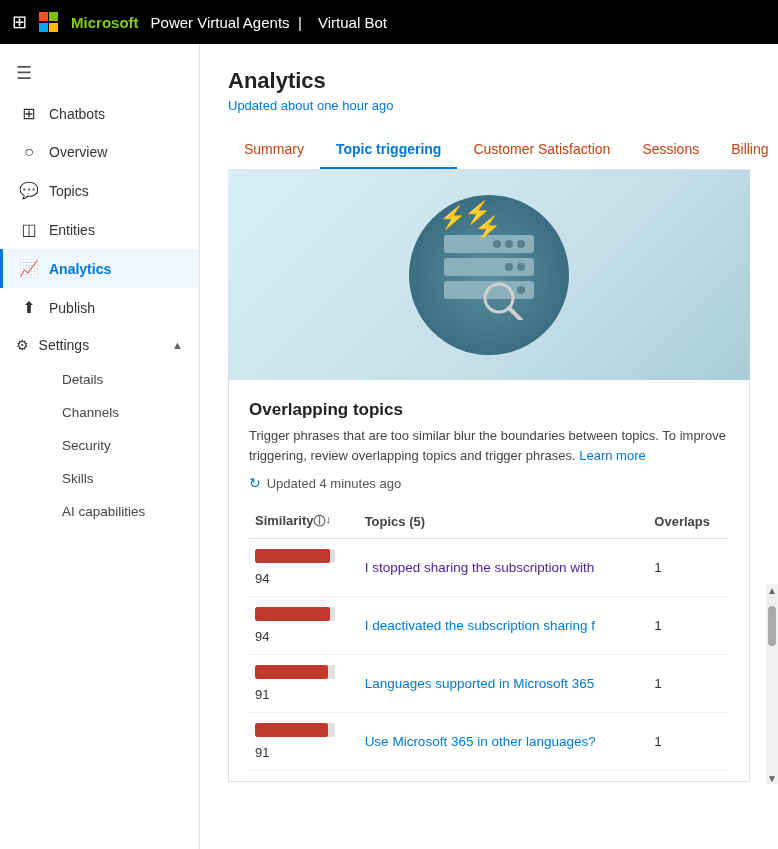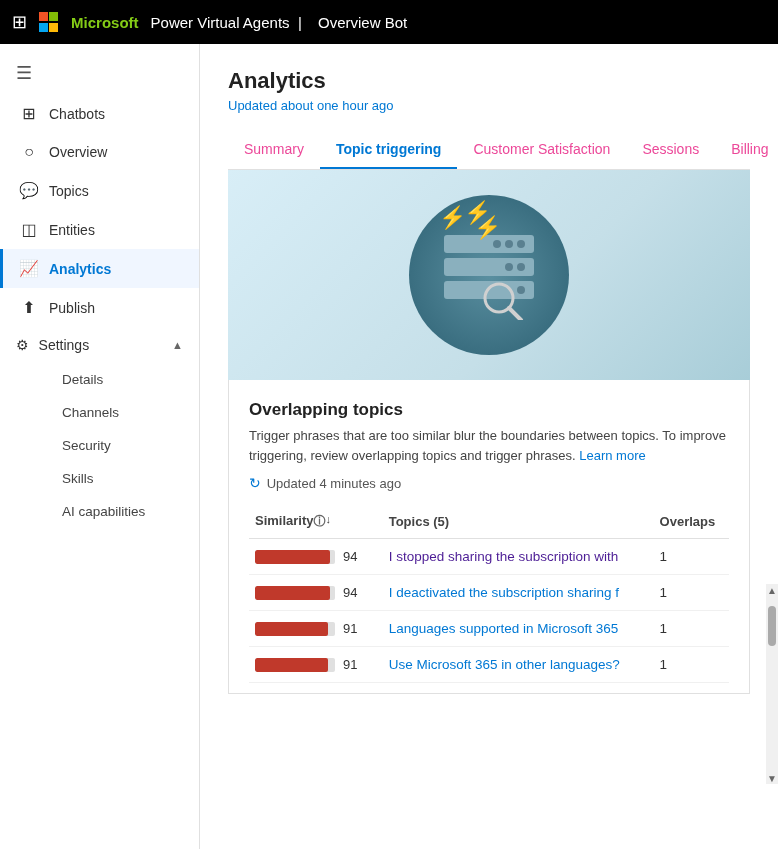--- a/index.html
+++ b/index.html
@@ -117,21 +117,21 @@
     .tabs {
       display: flex;
       border-bottom: 1px solid #e0e0e0;
       margin-bottom: 0;
       gap: 0;
     }
     .tab {
       padding: 10px 16px;
       cursor: pointer;
       font-size: 14px;
-      color: #ec4899;
+      color: #c2410c;
       border-bottom: 2px solid transparent;
       white-space: nowrap;
     }
     .tab.active {
       color: #0078d4;
       border-bottom: 2px solid #0078d4;
       font-weight: 600;
     }
 
     
@@ -212,22 +212,23 @@
     }
     .data-table td {
       padding: 10px 6px;
       font-size: 13.5px;
       color: #333;
       border-bottom: 1px solid #f0f0f0;
       vertical-align: middle;
     }
     .similarity-cell {
       display: flex;
-      align-items: flex-end;
+      align-items: flex-start;
       gap: 8px;
+      flex-direction: column;
     }
     .sim-bar-bg {
       width: 80px;
       height: 14px;
       background: #e0e0e0;
       border-radius: 2px;
       overflow: hidden;
     }
     .sim-bar {
       height: 100%;
@@ -280,21 +281,21 @@
 <div class="topbar">
   <span class="topbar-grid-icon">⊞</span>
   <div class="ms-logo">
     <span class="red"></span>
       <span class="green"></span>
     <span class="blue"></span>
       <span class="yellow"></span>
   </div>
   <span class="topbar-brand">Microsoft</span>
   <span class="topbar-app">Power Virtual Agents &nbsp;|&nbsp;</span>
-  <span class="topbar-app">Overview Bot</span>
+  <span class="topbar-app">Virtual Bot</span>
 </div>
 
 <div class="layout">
 
   <div class="sidebar">
     <div class="sidebar-hamburger">☰</div>
 
     <div class="sidebar-item">
       <span class="icon">⊞</span>
       <span>Chatbots</span>

